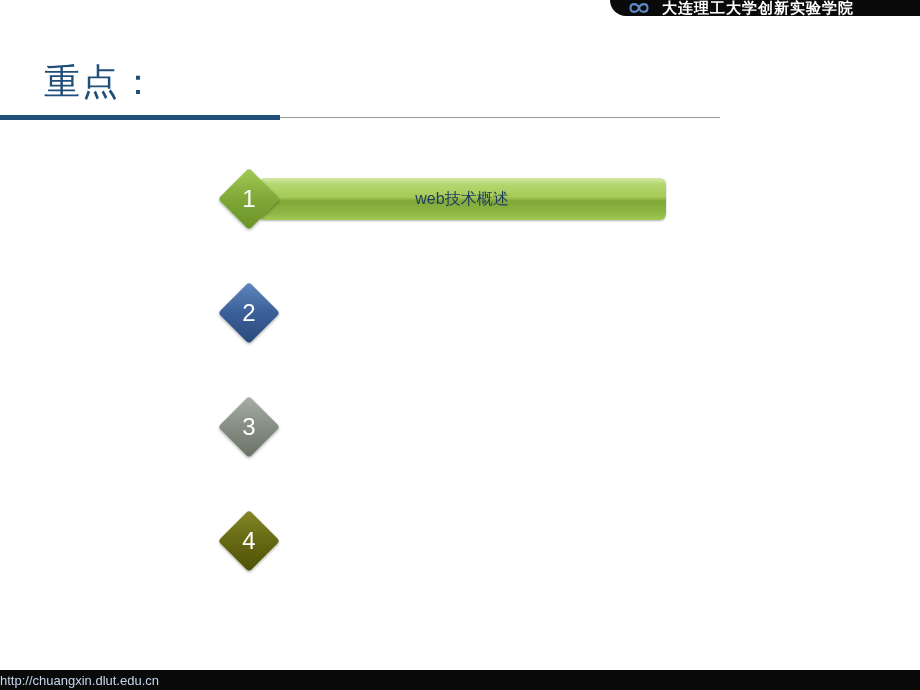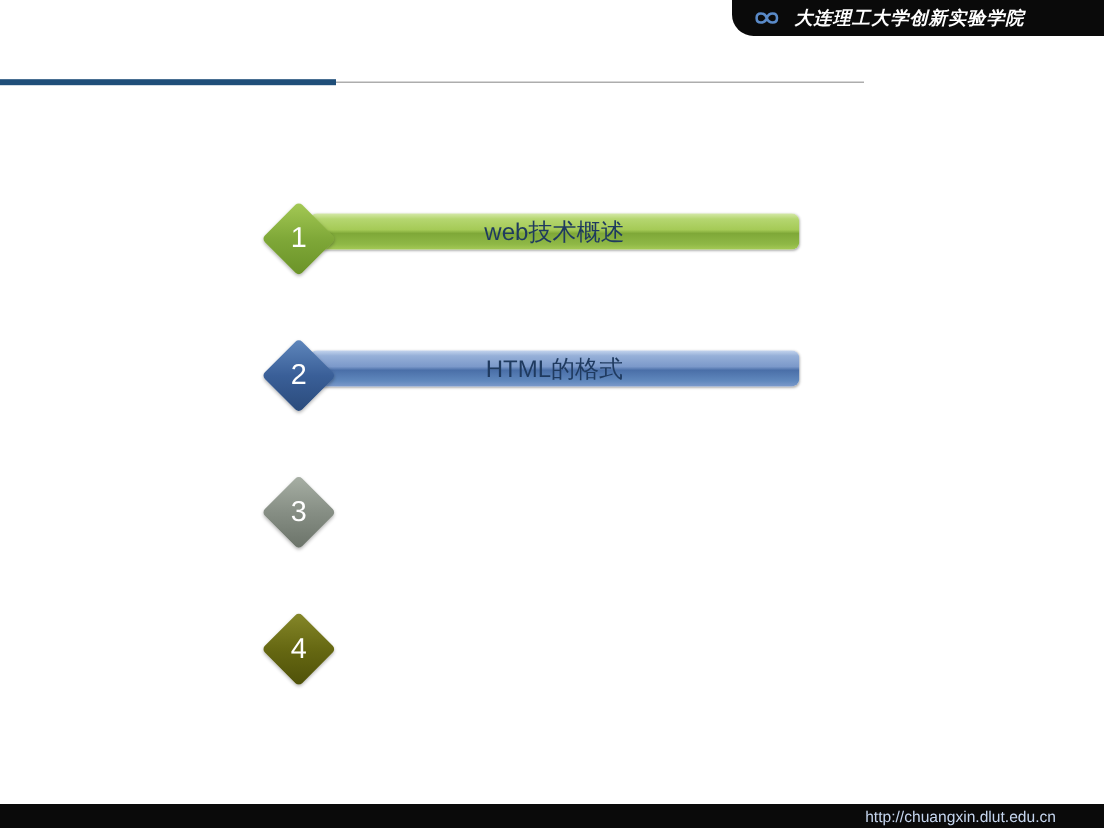--- a/index.html
+++ b/index.html
@@ -8,30 +8,29 @@
       height: 690px;
       background: #fff;
       font-family: "Microsoft YaHei", "SimSun", sans-serif;
       position: relative;
       overflow: hidden;
     }
     .header-bar {
       position: absolute;
       top: 0;
       right: 0;
-      height: 30px;
+      height: 16px;
       width: 310px;
       background: #0a0a0a;
       border-bottom-left-radius: 18px;
       display: flex;
       align-items: center;
       padding-left: 12px;
       color: #fff;
       font-size: 15px;
-      font-style: italic;
       font-weight: bold;
       letter-spacing: 1px;
     }
     .header-logo {
       width: 34px;
       height: 20px;
       margin-right: 6px;
       position: relative;
     }
     .header-logo svg { width: 100%; height: 100%; }
@@ -82,26 +81,26 @@
     .item-row {
       position: relative;
       margin-bottom: 66px;
       height: 48px;
     }
     .item-bar {
       position: absolute;
       left: 40px;
       top: 3px;
       right: 12px;
-      height: 30px;
+      height: 42px;
       border-radius: 6px;
       display: flex;
       align-items: center;
       justify-content: center;
-      font-size: 20px;
+      font-size: 16px;
       color: #1f3a5f;
       box-shadow: 0 1px 2px rgba(0,0,0,0.3);
     }
     .bar-1 {
       background: linear-gradient(to bottom, #d4e8a8 0%, #b5d670 15%, #a5ca56 45%, #7fa838 55%, #8fb846 85%, #a5ca56 100%);
     }
     .bar-2 {
       background: linear-gradient(to bottom, #c5d5ee 0%, #96b0d8 15%, #7b99ca 45%, #4a6fa8 55%, #6088bd 85%, #7b99ca 100%);
     }
     .bar-3 {
@@ -146,58 +145,55 @@
     }
     .footer {
       position: absolute;
       bottom: 0;
       left: 0;
       right: 0;
       height: 20px;
       background: #0a0a0a;
       display: flex;
       align-items: center;
-      justify-content: flex-end;
       padding-right: 40px;
       color: #c5d5ee;
       font-size: 13px;
     }
   </style>
 </head>
 <body>
 
 <div class="header-bar">
   <span class="header-logo">
     <svg viewBox="0 0 40 20">
       <path d="M10 10 C10 4, 18 4, 20 10 C22 16, 30 16, 30 10 C30 4, 22 4, 20 10 C18 16, 10 16, 10 10 Z" fill="none" stroke="#5a8ac8" stroke-width="2.5"></path>
     </svg>
   </span>
   <span>大连理工大学创新实验学院</span>
 </div>
 
 <div class="title-section">
+  <div class="title-text">重点：</div>
   <div class="title-underline"></div>
 </div>
 
 <div class="items-container">
 
   <div class="item-row">
     <div class="item-bar bar-1">
       <span>web技术概述</span>
     </div>
     <div class="diamond">
       <div class="diamond-shape d-1"></div>
       <div class="diamond-number">1</div>
     </div>
   </div>
 
   <div class="item-row">
-    <div class="item-bar bar-2">
-      <span>HTML的格式</span>
-    </div>
     <div class="diamond">
       <div class="diamond-shape d-2"></div>
       <div class="diamond-number">2</div>
     </div>
   </div>
 
   <div class="item-row">
     <div class="diamond">
       <div class="diamond-shape d-3"></div>
       <div class="diamond-number">3</div>

